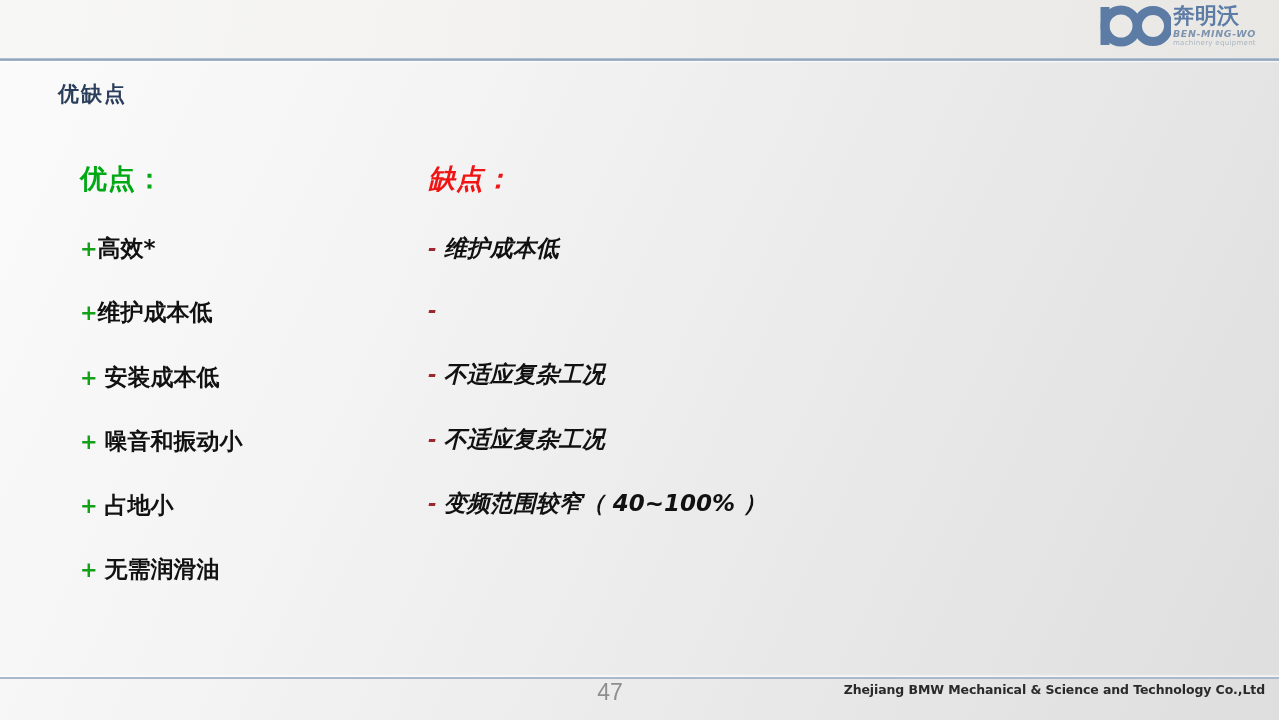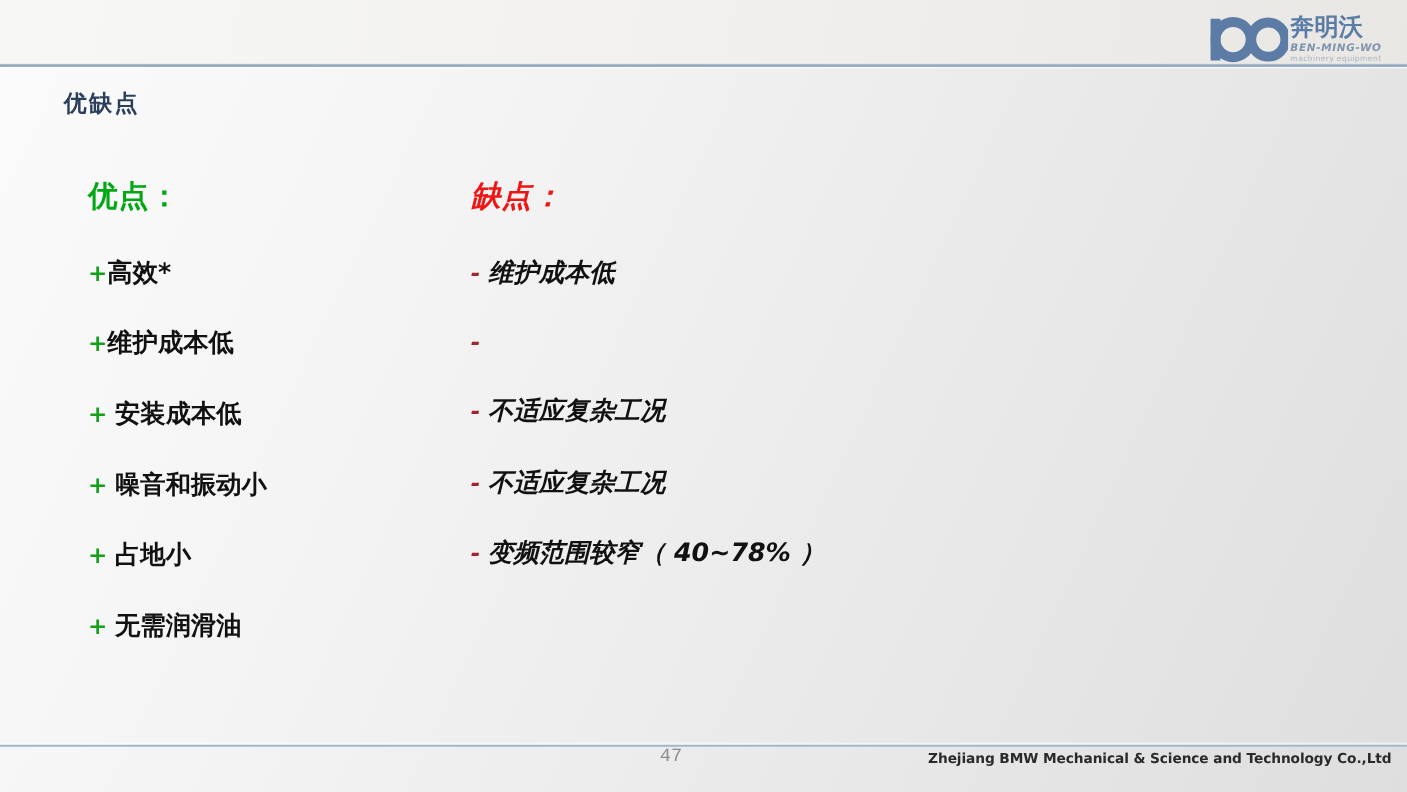--- a/index.html
+++ b/index.html
@@ -40,21 +40,21 @@
   .header-rule-shadow {
     position: absolute;
     left: 0; top: 61px;
     width: 1279px; height: 2px;
     background: linear-gradient(to bottom, rgba(255,255,255,0.85), rgba(255,255,255,0));
   }
 
   
   .logo {
     position: absolute;
-    right: 8px; top: 10px;
+    right: 8px; top: 0;
     width: 172px; height: 52px;
     display: flex;
     align-items: center;
   }
   .logo-mark {
     width: 72px; height: 44px;
     flex: 0 0 auto;
   }
   .logo-text {
     margin-left: 2px;
@@ -159,22 +159,22 @@
     position: absolute;
     left: 0; top: 674px;
     width: 1279px; height: 3px;
     background: linear-gradient(to bottom, rgba(255,255,255,0), rgba(255,255,255,0.8));
   }
   .page-number {
     position: absolute;
     left: 0; top: 679px;
     width: 1220px;
     text-align: center;
-    font-family: Liberation Mono, monospace;
-    font-size: 17px;
+    font-family: Liberation Sans, sans-serif;
+    font-size: 23px;
     color: #8e8e8e;
   }
   .footer-company {
     position: absolute;
     right: 14px; top: 682px;
     font-family: "DejaVu Sans", "Liberation Sans", sans-serif;
     font-size: 12.5px;
     font-weight: bold;
     color: #2a2a2a;
     letter-spacing: -0.1px;
@@ -248,21 +248,21 @@
       <li class="gap-2">
         <span class="marker">-</span>
         <span class="txt">不适应复杂工况</span>
       </li>
       <li class="gap-2">
         <span class="marker">-</span>
         <span class="txt">不适应复杂工况</span>
       </li>
       <li class="gap-2">
         <span class="marker">-</span>
-        <span class="txt">变频范围较窄（ 40~78% ）</span>
+        <span class="txt">变频范围较窄（ 40~100% ）</span>
       </li>
     </ul>
   </div>
 
   <div class="footer-rule-hl"></div>
   <div class="footer-rule"></div>
   <div class="page-number">47</div>
   <div class="footer-company">Zhejiang BMW Mechanical &amp; Science and Technology Co.,Ltd</div>
 
 </div>

